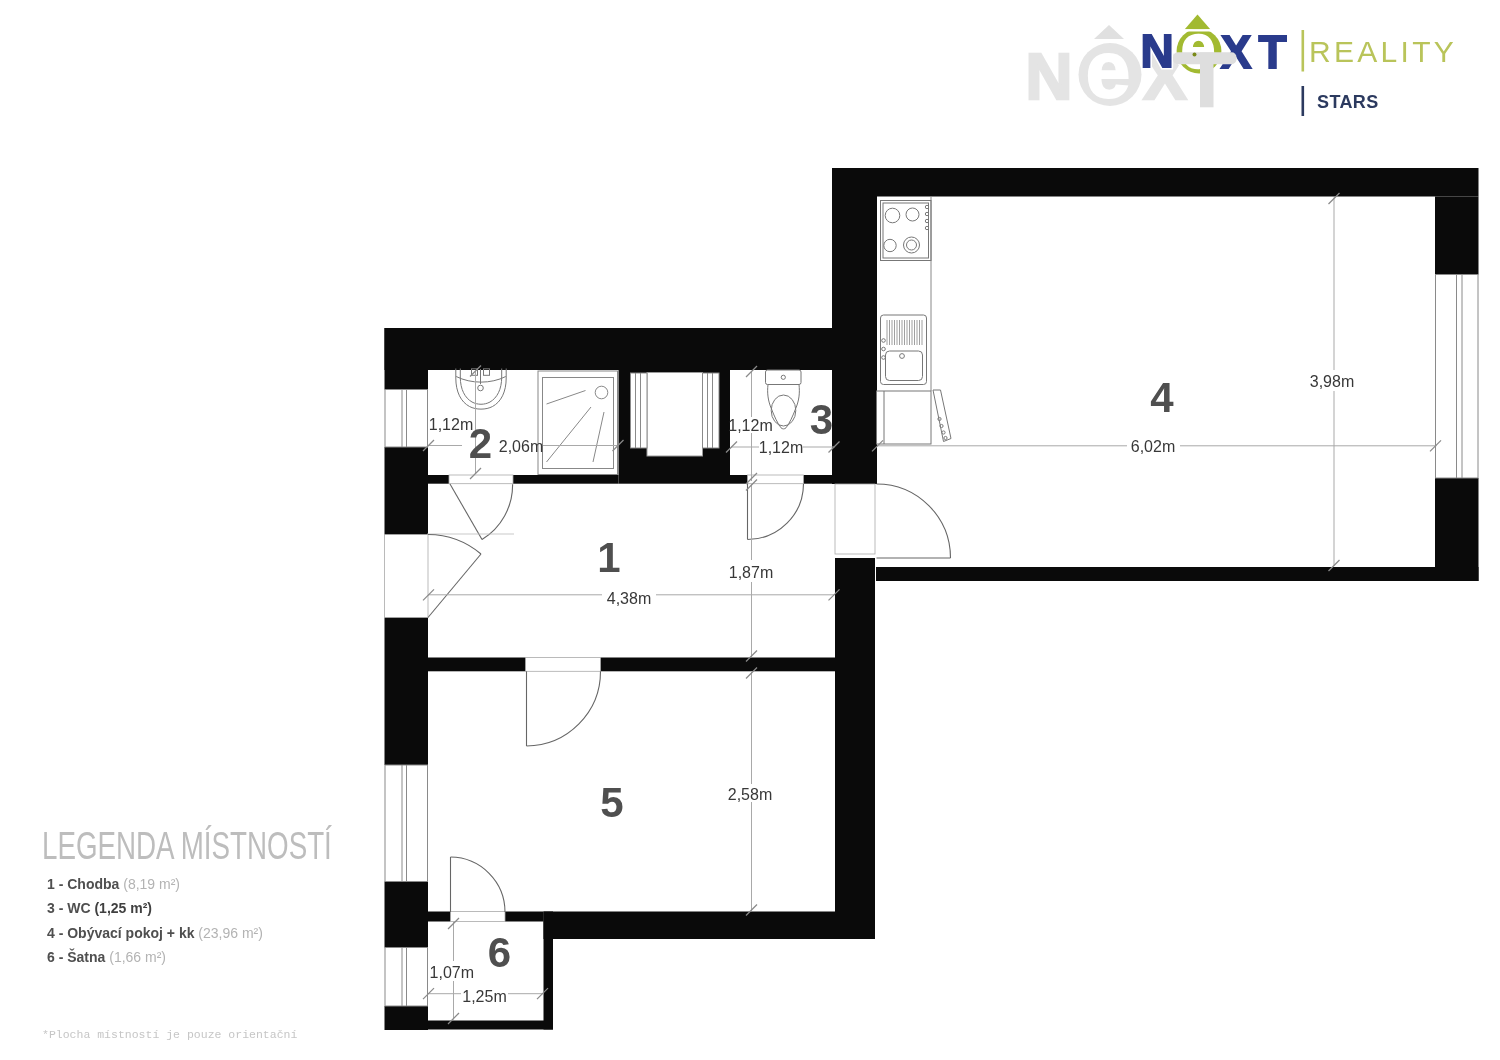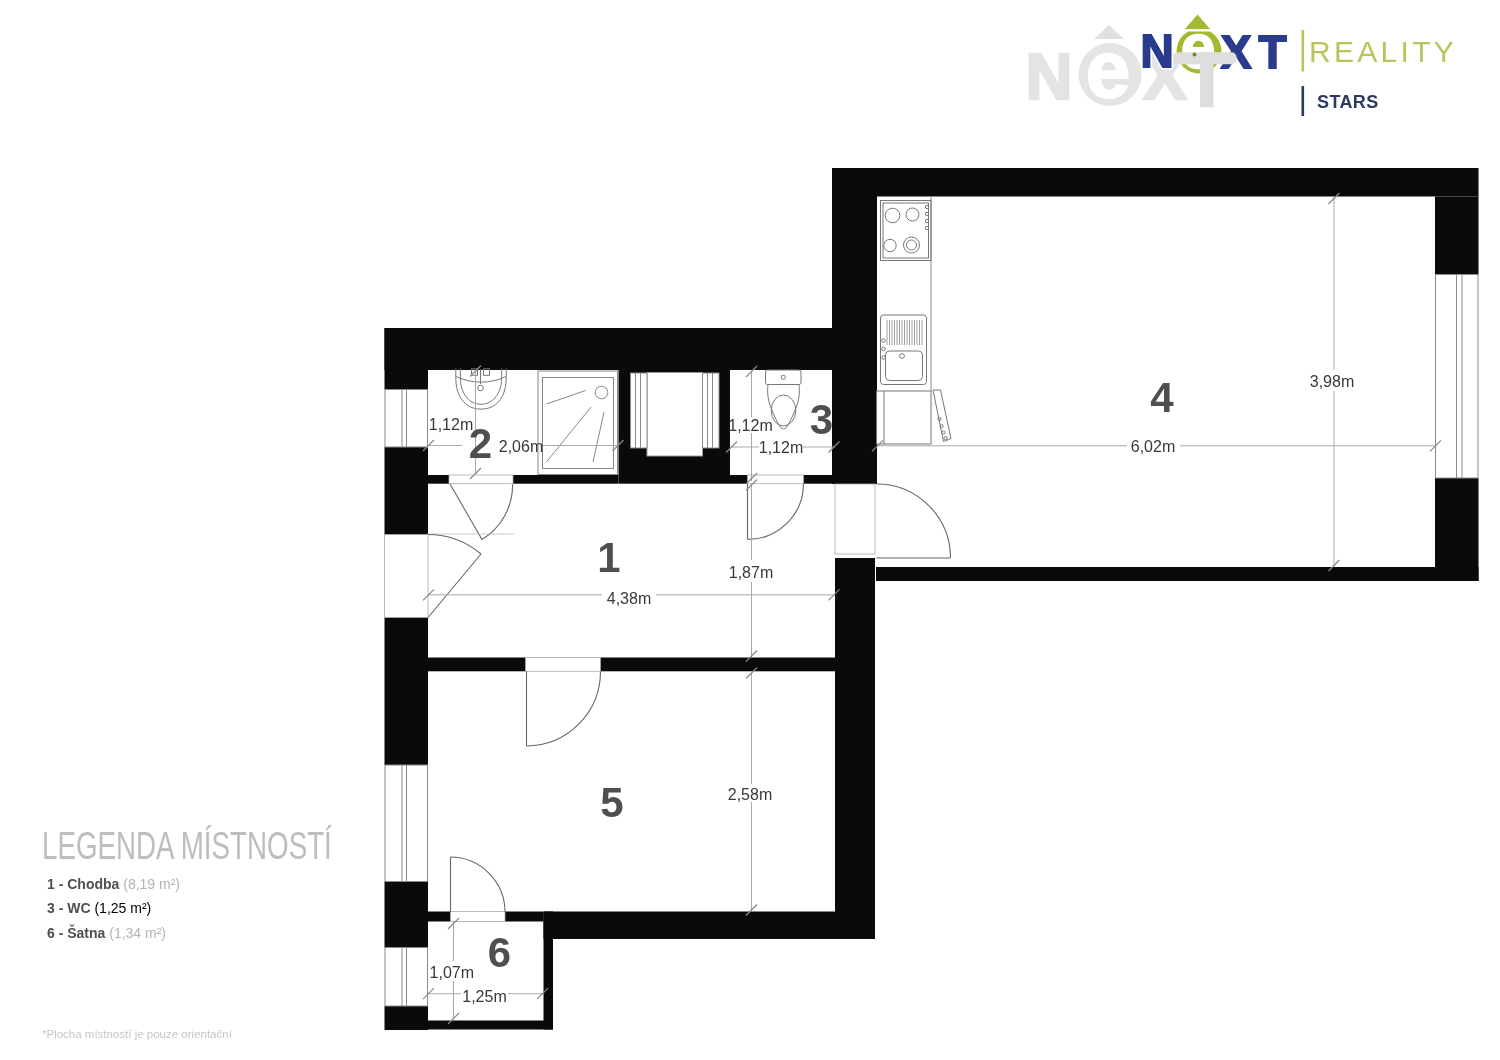--- a/index.html
+++ b/index.html
@@ -358,17 +358,18 @@
 
     <rect x="1301.5" y="86" width="2.6" height="30" fill="#2c3a5f"></rect>
 
     <text x="1317" y="108" font-size="18px" fill="#2c3a5f" letter-spacing="0.4">STARS</text>
   </g>
 </svg>
 
 <div class="lg" style="left:42px;top:825px;font-size:38px;color:#bdbdbd;transform:scaleX(0.73);transform-origin:left top;white-space:nowrap;">LEGENDA MÍSTNOSTÍ</div>
 <div class="lg" style="left:47px;top:871.5px;font-size:14px;color:#4f4f4f;font-weight:bold;line-height:24.6px;">
   <div>1 - Chodba <span style="font-weight:normal;color:#b3b3b3;">(8,19 m²)</span></div>
-  <div>3 - WC <span style="font-weight:normal;color:#000000;">(1,25 m²)</span></div>
-  <div>6 - Šatna <span style="font-weight:normal;color:#b3b3b3;">(1,34 m²)</span></div>
+  <div>3 - WC <span style="font-weight:bold;color:#404040;">(1,25 m²)</span></div>
+  <div>4 - Obývací pokoj + kk <span style="font-weight:normal;color:#b3b3b3;">(23,96 m²)</span></div>
+  <div>6 - Šatna <span style="font-weight:normal;color:#b3b3b3;">(1,66 m²)</span></div>
 </div>
-<div class="lg" style="left:42px;top:1028px;font-size:11.5px;color:#c6c6c6;">*Plocha místností je pouze orientační</div>
+<div class="lg" style="left:42px;top:1028px;font-size:11.5px;color:#c6c6c6;font-family:Liberation Mono, monospace;">*Plocha místností je pouze orientační</div>
 </div>
 
 </body></html>

